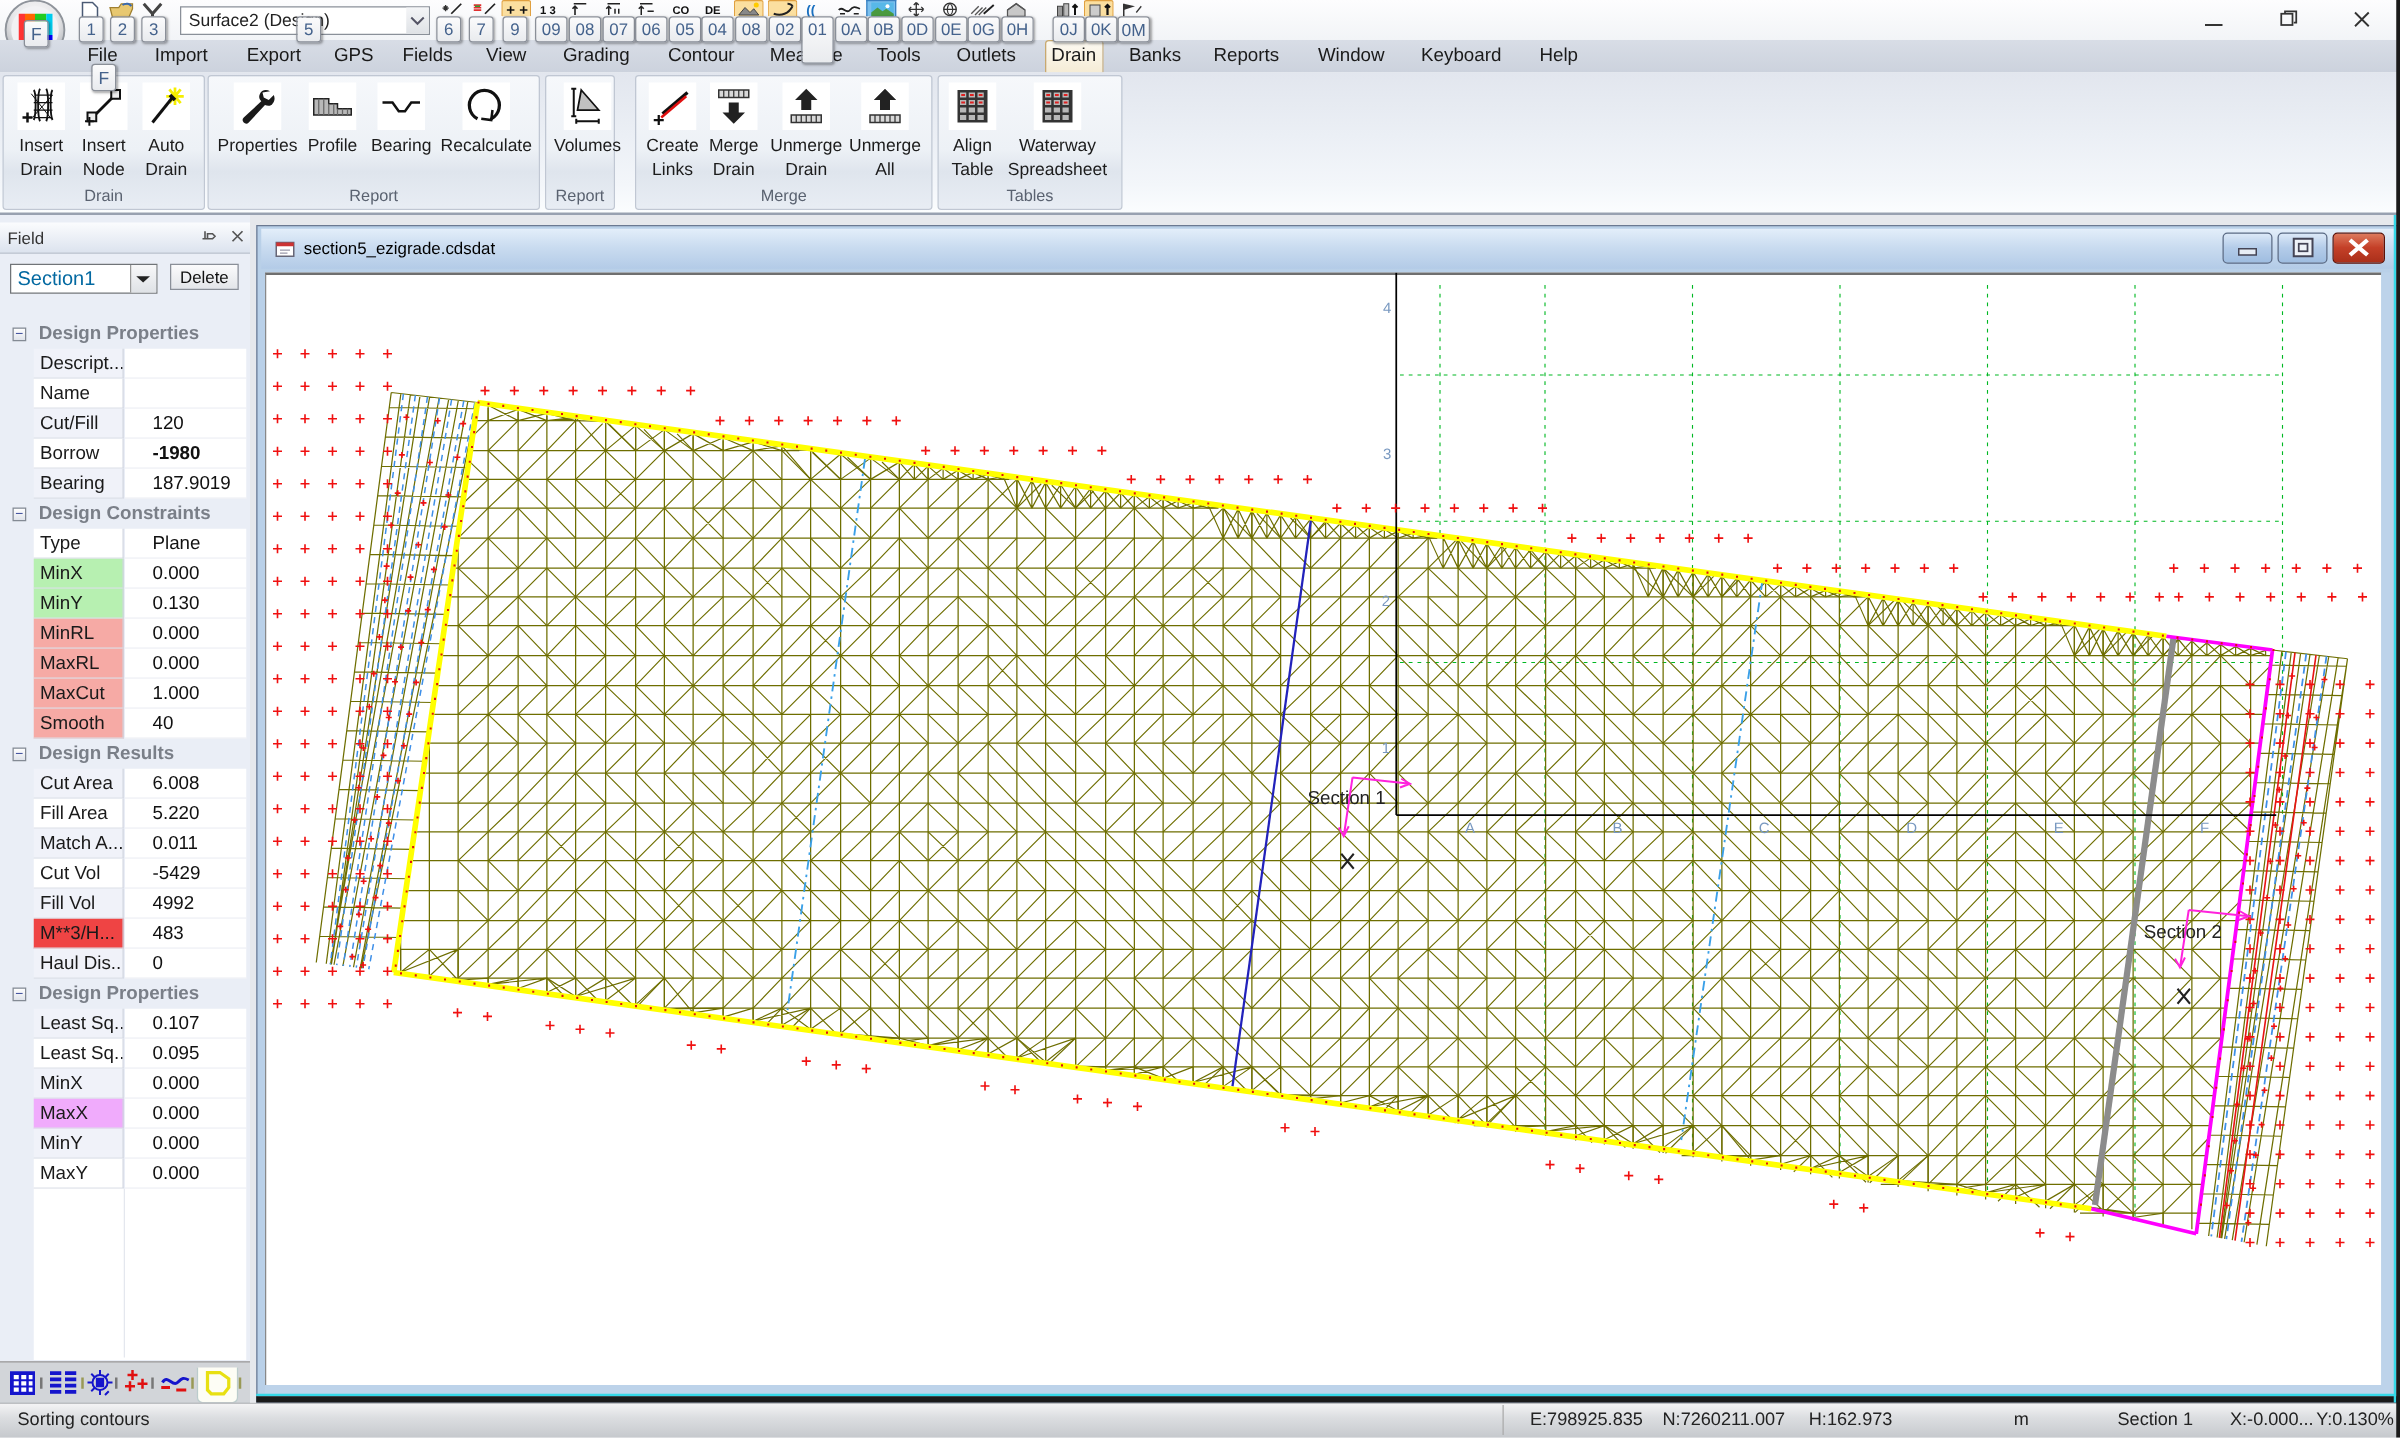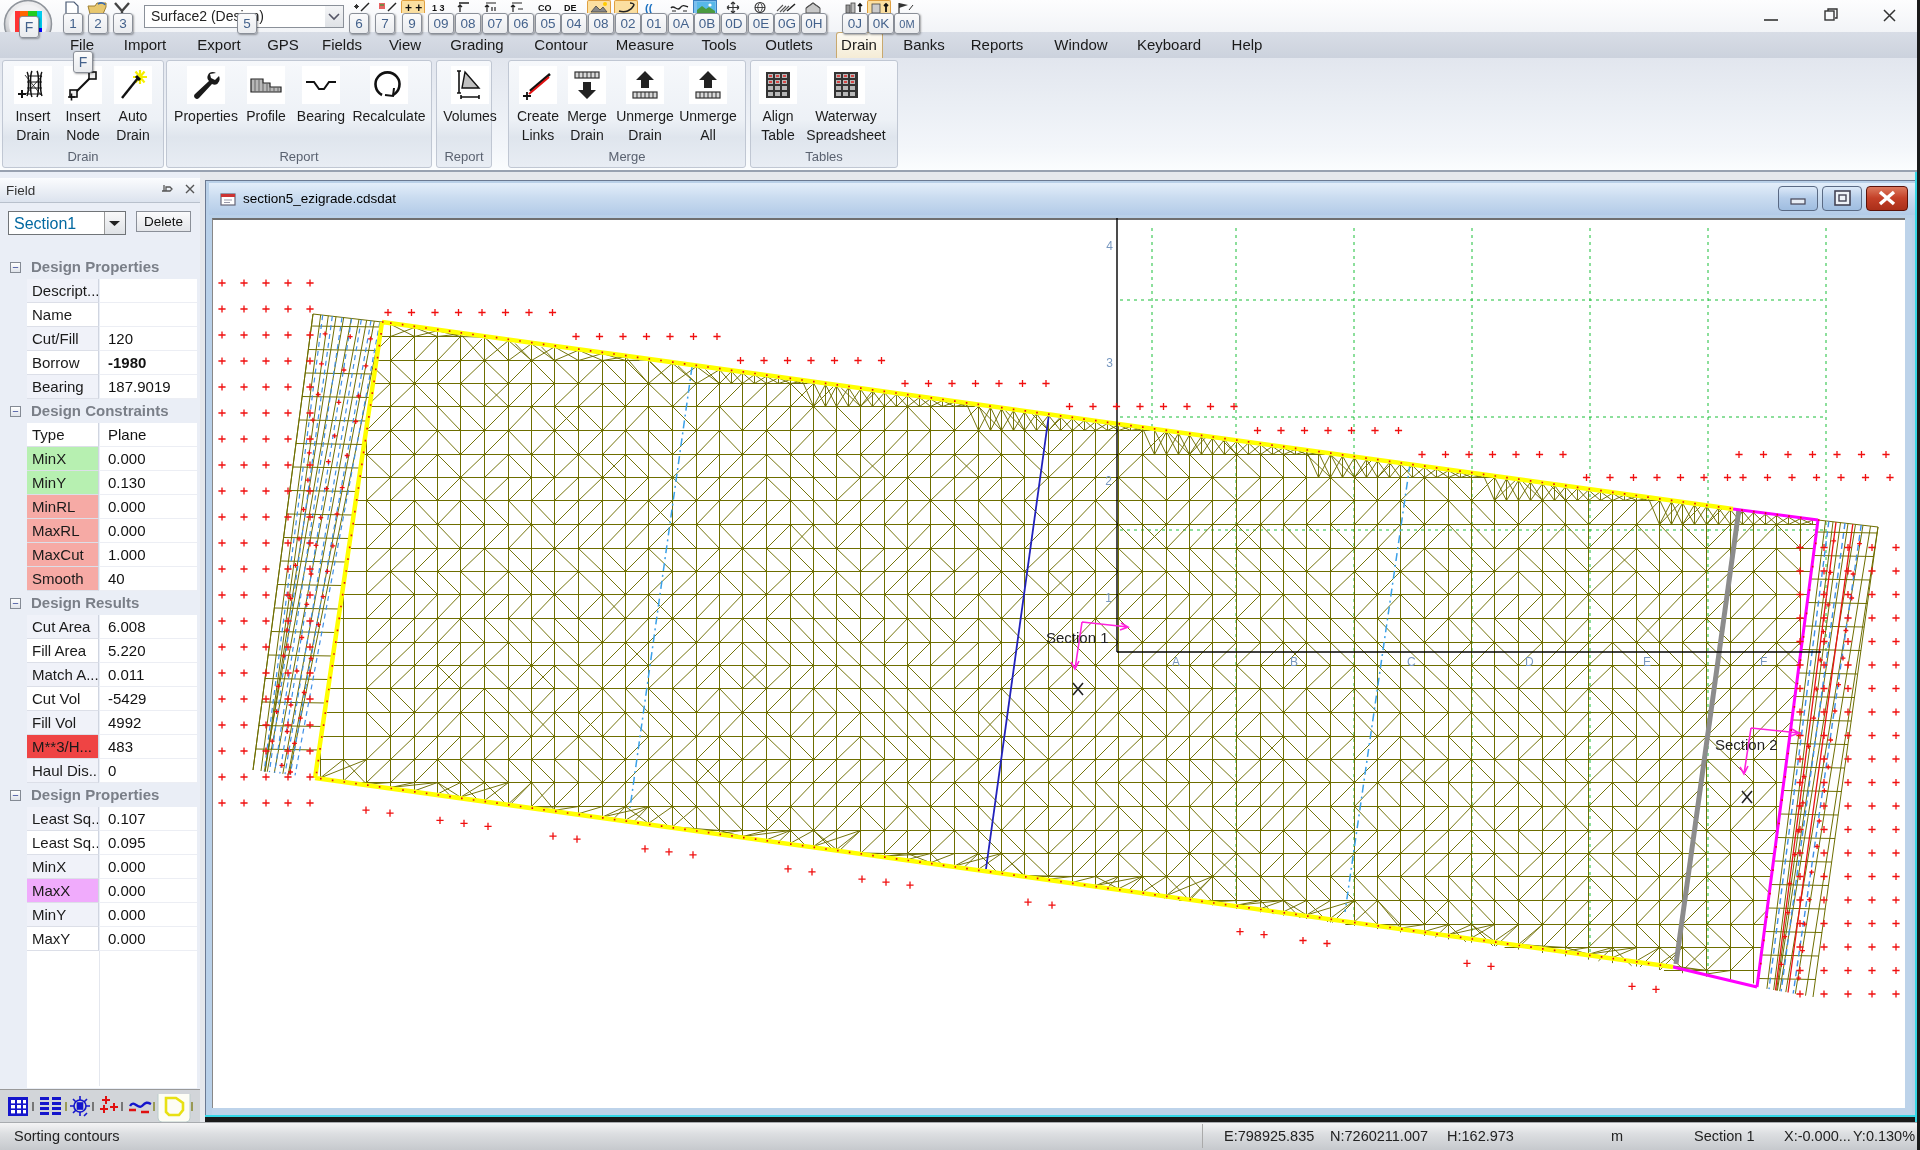--- a/index.html
+++ b/index.html
@@ -14,21 +14,21 @@
 .rglabel{position:absolute;bottom:3px;width:100%;text-align:center;font-size:13px;color:#5a6270}
 .ribtn{position:absolute;top:3px;text-align:center}
 .ribtn .ric{margin:3px auto 0;width:38px;height:38px;background:#fff;display:flex;align-items:center;justify-content:center}
 .ribtn .rlb{font-size:14px;color:#1c1c1c;line-height:19px;margin-top:3px}
 .keytip{position:absolute;background:linear-gradient(#fbfbfc,#e9ebee);border:1px solid #8a8f98;border-radius:3px;box-shadow:1px 1px 2px rgba(0,0,0,.35);color:#44628c;text-align:center;z-index:60}
 .qicon{position:absolute;top:1px;width:22px;height:13px;overflow:hidden;z-index:5}
 #panel{position:absolute;left:0;top:172px;width:200px;height:950px;background:#eaeef6}
 #panelhead{position:absolute;left:0;top:178px;width:200px;height:25px;background:linear-gradient(#fbfcfe,#dce3ee);border-bottom:1px solid #b8c0cc}
 .prow{position:absolute;left:27px;width:170px;height:24px}
 .plbl{position:absolute;left:0;top:0;width:72px;height:24px;border-bottom:1px solid #dcdfe8;border-right:1px solid #d0d5e0;font-size:15px;color:#1a1a1a;line-height:23px;padding-left:5px;overflow:hidden;white-space:nowrap}
-.pval{position:absolute;left:73px;top:0;width:97px;height:24px;background:#fff;border-bottom:1px solid #eceef4;font-size:15px;color:#111;line-height:23px;padding-left:8px;white-space:nowrap}
+.pval{position:absolute;left:73px;top:0;width:97px;height:24px;background:#fff;border-bottom:1px solid #eceef4;font-size:15px;color:#111;line-height:23px;padding-left:22px;white-space:nowrap}
 .phead{position:absolute;left:0;width:200px;height:24px}
 .phead .ptxt{position:absolute;left:31px;top:3px;font-size:15px;font-weight:bold;color:#7a7f88}
 .pbox{position:absolute;left:10px;top:7px;width:11px;height:11px;background:linear-gradient(#fff,#dfe3ea);border:1px solid #848a94;font-size:11px;line-height:9px;text-align:center;color:#3a4a9a}
 #paneltool{position:absolute;left:0;top:1089px;width:200px;height:33px;background:#d2d5d9;border-top:1px solid #999}
 #statusbar{position:absolute;left:0;top:1122px;width:1920px;height:28px;background:linear-gradient(#f4f4f5,#dcdee1 40%,#c6c9cd);border-top:1px solid #a8abaf}
 .stext{position:absolute;top:1128px;font-size:14.5px;color:#222}
 #docwin{position:absolute;left:205px;top:180px;width:1715px;height:942px;background:#b9d0e8;border:1px solid #6b7991}
 #doctitle{position:absolute;left:209px;top:183px;width:1707px;height:32px;background:linear-gradient(#e3eefa,#cadcf0 45%,#b3cbe7)}
 #canvas{position:absolute;left:212px;top:218px;width:1693px;height:890px;background:#fff;border-top:2px solid #6f6f6f;border-left:1px solid #888}
 .dbtn{position:absolute;top:186px;width:40px;height:25px;border-radius:4px;border:1px solid #5a6a84}
@@ -168,30 +168,30 @@
 <div class="keytip" style="left:375px;top:13px;width:20px;height:21px;font-size:13.5px;line-height:20px">7</div>
 <div class="keytip" style="left:402px;top:13px;width:20px;height:21px;font-size:13.5px;line-height:20px">9</div>
 <div class="keytip" style="left:428px;top:13px;width:26px;height:21px;font-size:13.5px;line-height:20px">09</div>
 <div class="keytip" style="left:455px;top:13px;width:26px;height:21px;font-size:13.5px;line-height:20px">08</div>
 <div class="keytip" style="left:482px;top:13px;width:26px;height:21px;font-size:13.5px;line-height:20px">07</div>
 <div class="keytip" style="left:508px;top:13px;width:26px;height:21px;font-size:13.5px;line-height:20px">06</div>
 <div class="keytip" style="left:535px;top:13px;width:26px;height:21px;font-size:13.5px;line-height:20px">05</div>
 <div class="keytip" style="left:561px;top:13px;width:26px;height:21px;font-size:13.5px;line-height:20px">04</div>
 <div class="keytip" style="left:588px;top:13px;width:26px;height:21px;font-size:13.5px;line-height:20px">08</div>
 <div class="keytip" style="left:615px;top:13px;width:26px;height:21px;font-size:13.5px;line-height:20px">02</div>
-<div class="keytip" style="left:641px;top:13px;width:26px;height:21px;font-size:13.5px;line-height:20px">01</div>
+<div class="keytip" style="left:641px;top:13px;width:26px;height:38px;font-size:13.5px;line-height:20px">01</div>
 <div class="keytip" style="left:668px;top:13px;width:26px;height:21px;font-size:13.5px;line-height:20px">0A</div>
 <div class="keytip" style="left:694px;top:13px;width:26px;height:21px;font-size:13.5px;line-height:20px">0B</div>
 <div class="keytip" style="left:721px;top:13px;width:26px;height:21px;font-size:13.5px;line-height:20px">0D</div>
 <div class="keytip" style="left:748px;top:13px;width:26px;height:21px;font-size:13.5px;line-height:20px">0E</div>
 <div class="keytip" style="left:774px;top:13px;width:26px;height:21px;font-size:13.5px;line-height:20px">0G</div>
 <div class="keytip" style="left:801px;top:13px;width:26px;height:21px;font-size:13.5px;line-height:20px">0H</div>
 <div class="keytip" style="left:842px;top:13px;width:26px;height:21px;font-size:13.5px;line-height:20px">0J</div>
 <div class="keytip" style="left:868px;top:13px;width:26px;height:21px;font-size:13.5px;line-height:20px">0K</div>
-<div class="keytip" style="left:894px;top:13px;width:26px;height:21px;font-size:11px;line-height:20px">0M</div>
+<div class="keytip" style="left:894px;top:13px;width:26px;height:21px;font-size:14px;line-height:20px">0M</div>
 <div class="keytip" style="left:19px;top:16px;width:20px;height:22px;font-size:14px;line-height:21px">F</div>
 <div class="keytip" style="left:73px;top:51px;width:20px;height:22px;font-size:14px;line-height:21px">F</div>
 <svg class="abs" style="left:1750px;top:8px" width="160" height="18">
 <path d="M14 12h14" stroke="#333" stroke-width="1.6"></path>
 <rect x="75" y="3" width="9" height="9" fill="none" stroke="#333" stroke-width="1.4"></rect>
     <path d="M78 3v-2h9v9h-2" fill="none" stroke="#333" stroke-width="1.4"></path>
 <path d="M134 2l11 11M145 2l-11 11" stroke="#333" stroke-width="1.5"></path>
 </svg>
 <div id="menurow"></div>
 <div id="draintab"></div>

